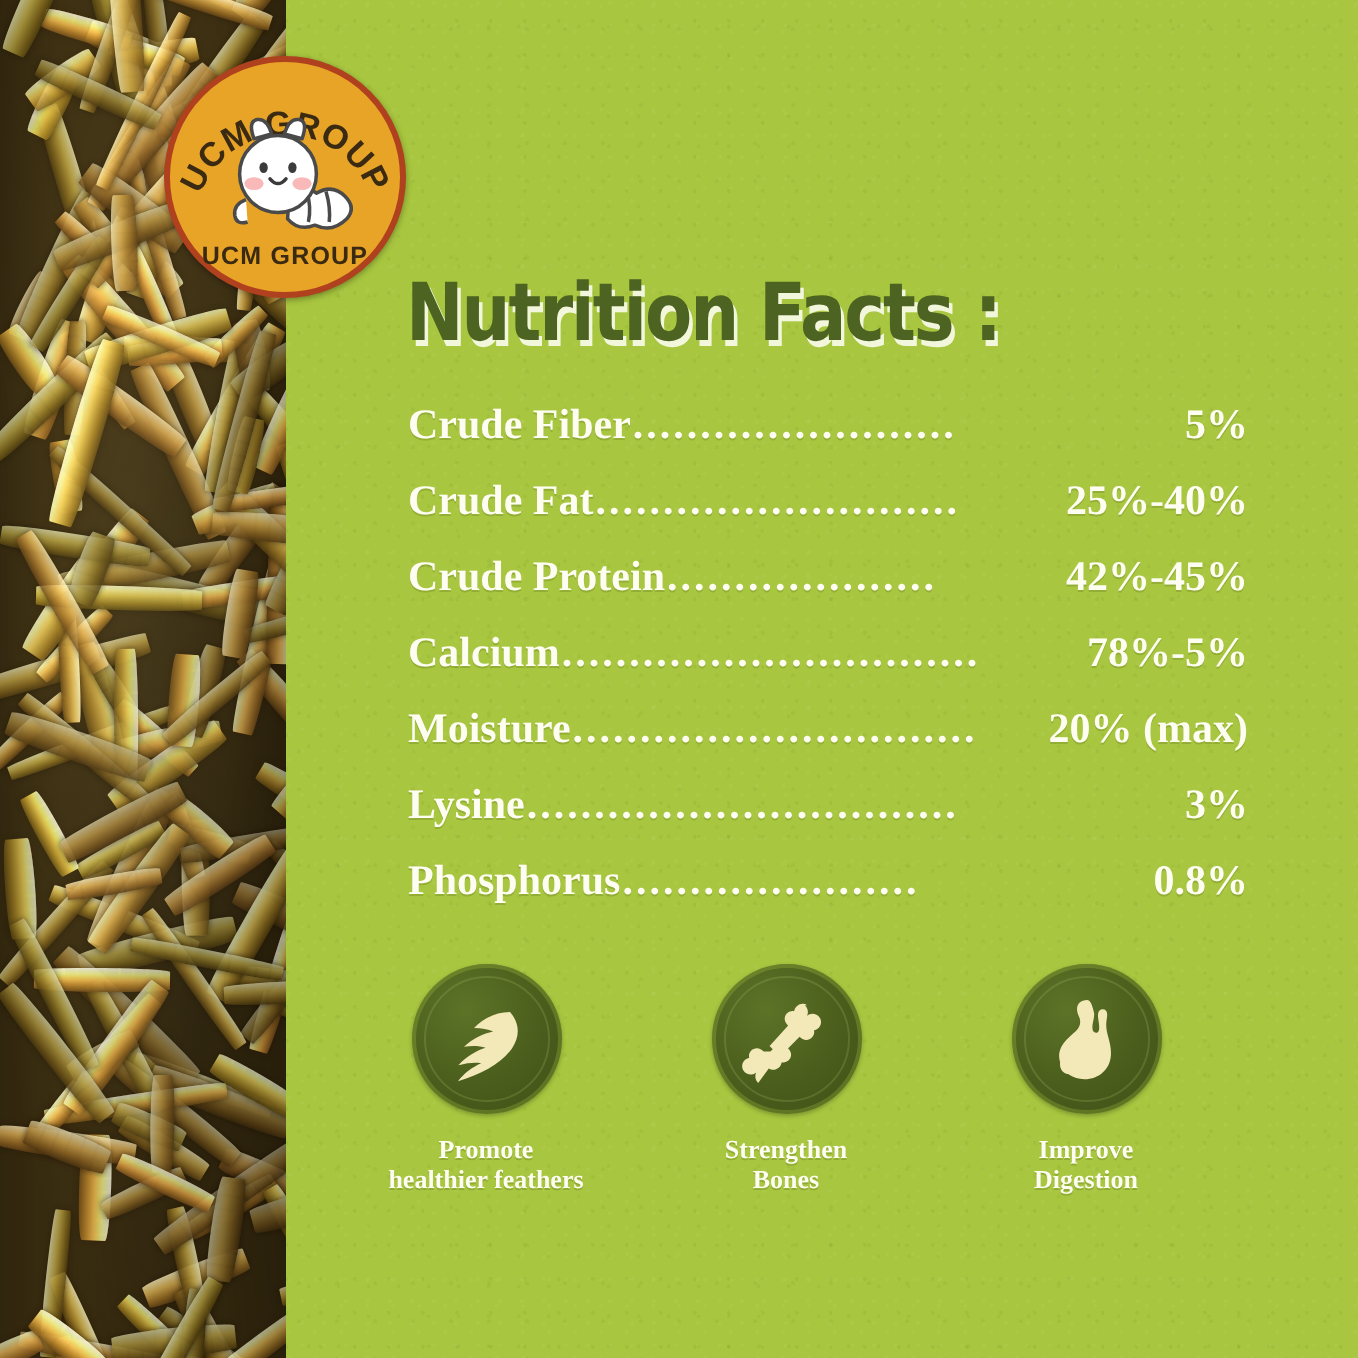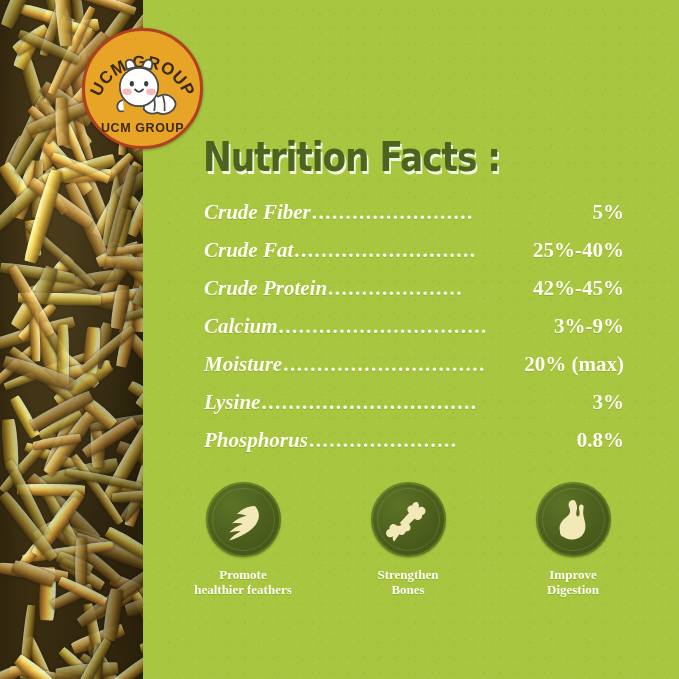--- a/index.html
+++ b/index.html
@@ -115,32 +115,32 @@
   .fact{
     display:flex;align-items:baseline;
     height:38px;
     color:#fdfdf2;
     font-family:"Liberation Serif", serif;
     font-weight:bold;
     font-size:21px;
     white-space:nowrap;
     text-shadow:0 1px 0 rgba(90,110,30,.28);
   }
-  .fact .lbl{flex:0 0 auto;font-style:italic;}
+  .fact .lbl{flex:0 0 auto;}
   .fact .dots{
     flex:1 1 auto;overflow:hidden;
     letter-spacing:1.5px;
     margin:0 1px;
   }
   .fact .val{flex:0 0 auto;}
 
   
   #benefits{
     position:absolute;left:168px;top:482px;width:480px;
-    display:flex;justify-content:space-between;
+    display:flex;justify-content:flex-start;
     z-index:5;
   }
   .benefit{width:150px;text-align:center;}
   .bcircle{
     width:75px;height:75px;border-radius:50%;
     margin:0 auto;
     background:radial-gradient(circle at 36% 30%, #5c7327 0%, #4a5d1c 55%, #3f5117 100%);
     box-shadow:inset 0 0 0 2px rgba(168,198,63,.28), 0 1px 2px rgba(0,0,0,.25);
     display:flex;align-items:center;justify-content:center;
     position:relative;
@@ -401,21 +401,21 @@
         <span class="val">25%-40%</span>
       </div>
       <div class="fact">
         <span class="lbl">Crude Protein</span>
         <span class="dots">....................</span>
         <span class="val">42%-45%</span>
       </div>
       <div class="fact">
         <span class="lbl">Calcium</span>
         <span class="dots">...............................</span>
-        <span class="val">3%-9%</span>
+        <span class="val">78%-5%</span>
       </div>
       <div class="fact">
         <span class="lbl">Moisture</span>
         <span class="dots">..............................</span>
         <span class="val">20% (max)</span>
       </div>
       <div class="fact">
         <span class="lbl">Lysine</span>
         <span class="dots">................................</span>
         <span class="val">3%</span>

